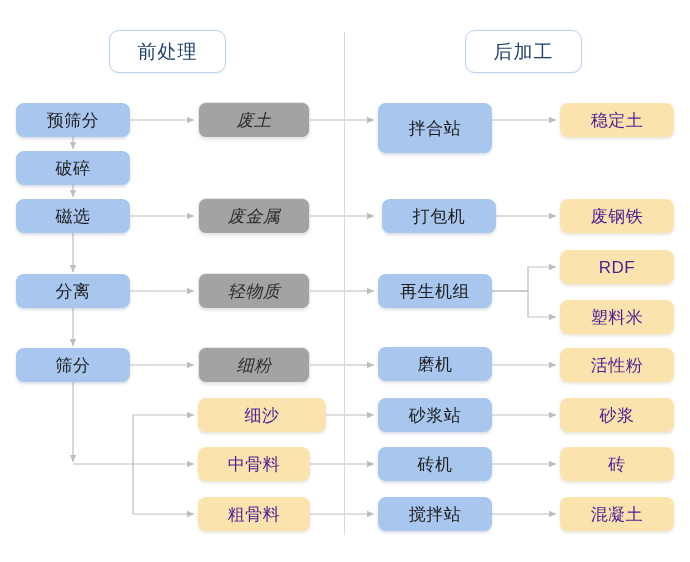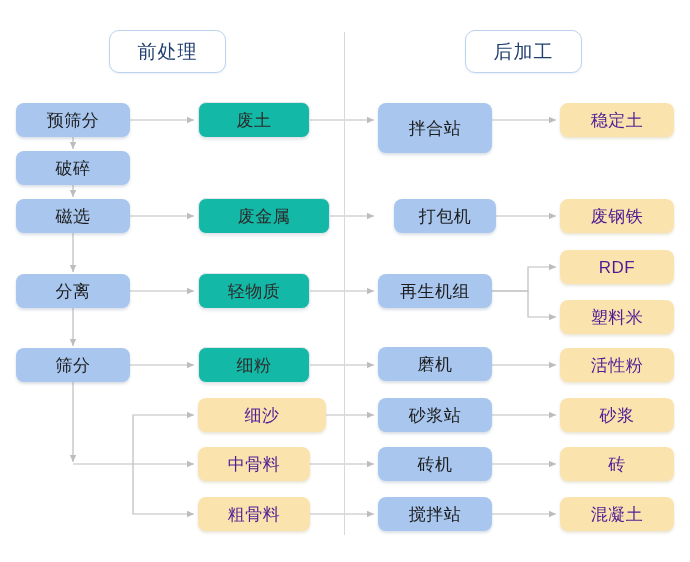--- a/index.html
+++ b/index.html
@@ -26,24 +26,25 @@
     white-space:nowrap;
     color:#2d2d2d;
     z-index:2;
   }
   .node.blue{
     background:#a8c6ee;
     color:#1c1c1c;
     box-shadow:0 2px 3px rgba(120,140,170,.28);
   }
   .node.white{
-    background:#14b8a6;
+    background:#a3a3a3;
     border:1px solid #e2e5ea;
     color:#2b2b2b;
     box-shadow:0 2px 3px rgba(140,150,165,.20);
+    font-style:italic;
   }
   .node.yellow{
     background:#fbe3ad;
     color:#4c1d95;
     box-shadow:0 2px 3px rgba(180,160,110,.28);
   }
   .header{
     position:absolute;
     box-sizing:border-box;
     display:flex;align-items:center;justify-content:center;
@@ -113,28 +114,28 @@
       <div class="header" style="left: 109px; top: 30px; width: 117px; height: 43px;">前处理</div>
       <div class="header" style="left: 465px; top: 30px; width: 117px; height: 43px;">后加工</div>
     </div>
   <div id="nodes-layer">
       <div class="node blue" style="left: 16px; top: 103px; width: 114px; height: 34px;">预筛分</div>
       <div class="node blue" style="left: 16px; top: 151px; width: 114px; height: 34px;">破碎</div>
       <div class="node blue" style="left: 16px; top: 199px; width: 114px; height: 34px;">磁选</div>
       <div class="node blue" style="left: 16px; top: 274px; width: 114px; height: 34px;">分离</div>
       <div class="node blue" style="left: 16px; top: 348px; width: 114px; height: 34px;">筛分</div>
       <div class="node white" style="left: 198px; top: 102px; width: 112px; height: 36px;">废土</div>
-      <div class="node white" style="left: 198px; top: 198px; width: 132px; height: 36px;">废金属</div>
+      <div class="node white" style="left: 198px; top: 198px; width: 112px; height: 36px;">废金属</div>
       <div class="node white" style="left: 198px; top: 273px; width: 112px; height: 36px;">轻物质</div>
       <div class="node white" style="left: 198px; top: 347px; width: 112px; height: 36px;">细粉</div>
       <div class="node yellow" style="left: 198px; top: 398px; width: 128px; height: 34px;">细沙</div>
       <div class="node yellow" style="left: 198px; top: 447px; width: 112px; height: 34px;">中骨料</div>
       <div class="node yellow" style="left: 198px; top: 497px; width: 112px; height: 34px; font-family: Liberation Serif, serif;">粗骨料</div>
       <div class="node blue" style="left: 378px; top: 103px; width: 114px; height: 50px;">拌合站</div>
-      <div class="node blue" style="left: 394px; top: 199px; width: 102px; height: 34px;">打包机</div>
+      <div class="node blue" style="left: 382px; top: 199px; width: 114px; height: 34px;">打包机</div>
       <div class="node blue" style="left: 378px; top: 274px; width: 114px; height: 34px;">再生机组</div>
       <div class="node blue" style="left: 378px; top: 347px; width: 114px; height: 34px;">磨机</div>
       <div class="node blue" style="left: 378px; top: 398px; width: 114px; height: 34px;">砂浆站</div>
       <div class="node blue" style="left: 378px; top: 447px; width: 114px; height: 34px;">砖机</div>
       <div class="node blue" style="left: 378px; top: 497px; width: 114px; height: 34px;">搅拌站</div>
       <div class="node yellow" style="left: 560px; top: 103px; width: 114px; height: 34px;">稳定土</div>
       <div class="node yellow" style="left: 560px; top: 199px; width: 114px; height: 34px;">废钢铁</div>
       <div class="node yellow" style="left: 560px; top: 250px; width: 114px; height: 34px;">RDF</div>
       <div class="node yellow" style="left: 560px; top: 300px; width: 114px; height: 34px;">塑料米</div>
       <div class="node yellow" style="left: 560px; top: 348px; width: 114px; height: 34px;">活性粉</div>

